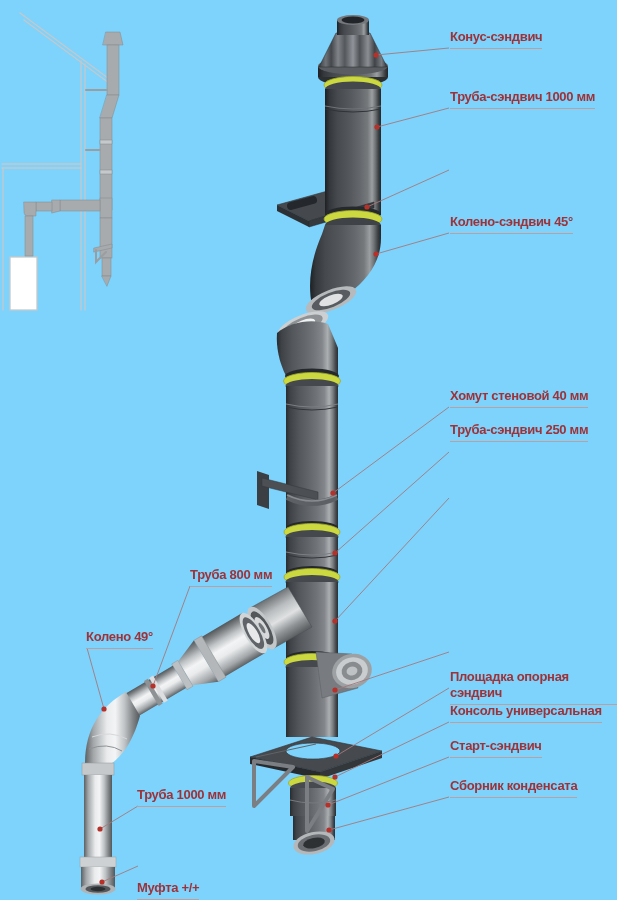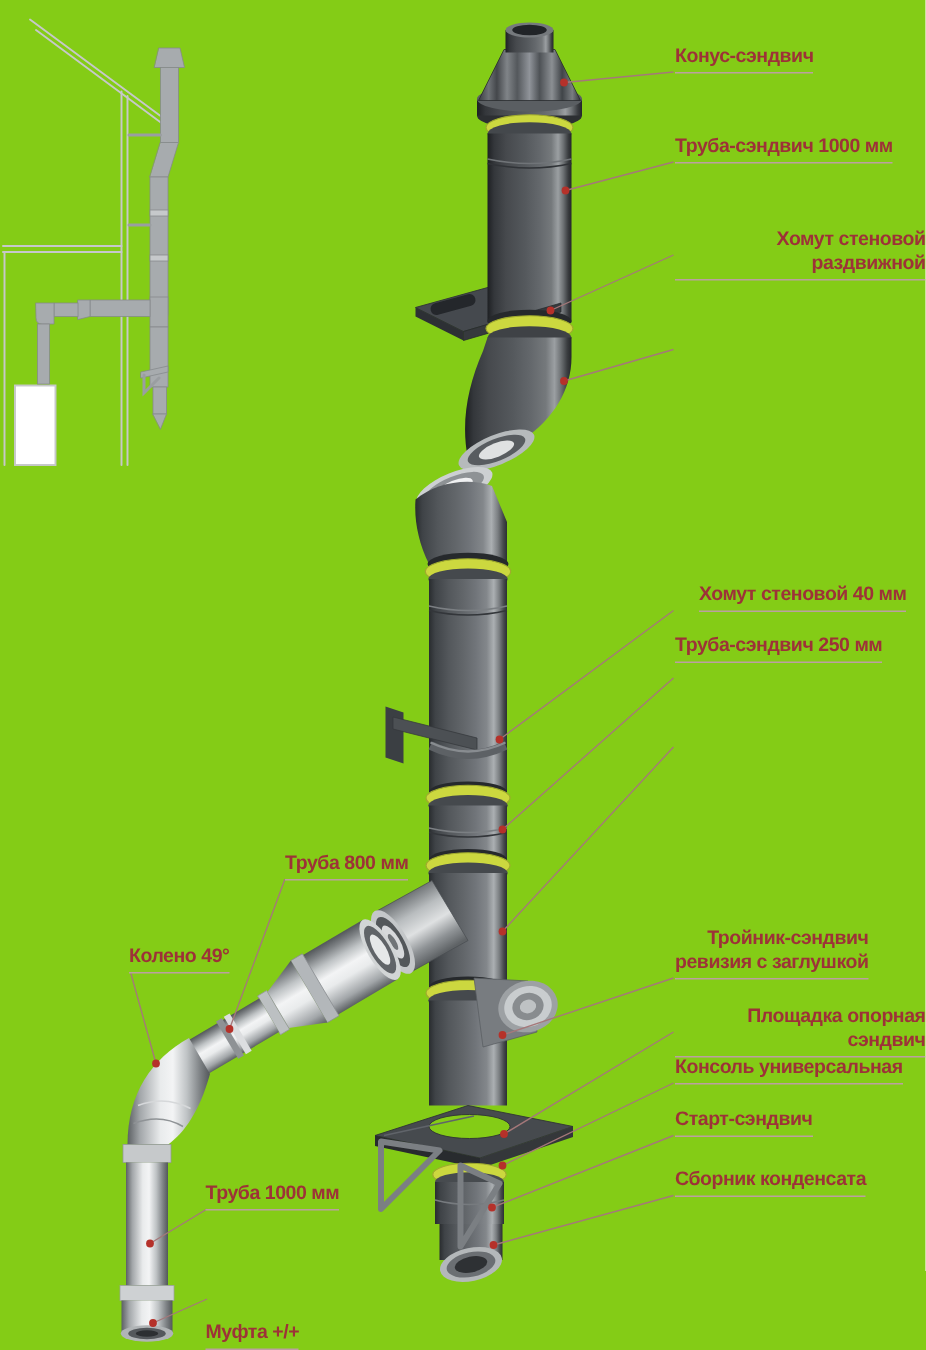--- a/index.html
+++ b/index.html
@@ -1,17 +1,17 @@
 <!DOCTYPE html>
 <html><head>
 <meta charset="utf-8">
 <style>
   html,body{margin:0;padding:0;background:#fff;}
-  .stage{position:relative;width:617px;height:900px;background:#84cc16;overflow:hidden;
-         font-family:"Liberation Sans",sans-serif;text-align:right;}
+  .stage{position:relative;width:617px;height:900px;background:#7dd3fc;overflow:hidden;
+         font-family:"Liberation Sans",sans-serif;}
   .stage svg{position:absolute;left:0;top:0;}
   .lbl{position:absolute;font-weight:bold;font-size:13px;line-height:16px;letter-spacing:-0.3px;
        color:#9d3238;border-bottom:1px solid #bc9fa1;padding-bottom:3px;
        white-space:pre-line;display:inline-block;}
 </style>
 </head>
 <body>
 
 <div class="stage">
 
@@ -322,25 +322,23 @@
         <circle cx="329" cy="830" r="2.6"></circle>
     <circle cx="153" cy="686" r="2.6"></circle>
         <circle cx="104" cy="709" r="2.6"></circle>
     <circle cx="100" cy="829" r="2.6"></circle>
         <circle cx="102" cy="882" r="2.6"></circle>
   </g>
 </svg>
 
   <span class="lbl" style="left:450px;top:29px">Конус-сэндвич</span>
   <span class="lbl" style="left:450px;top:89px">Труба-сэндвич 1000 мм</span>
-  <span class="lbl" style="left:450px;top:151px">Хомут стеновой раздвижной</span>
-  <span class="lbl" style="left:466px;top:388px">Хомут стеновой 40 мм</span>
+  <span class="lbl" style="left:450px;top:214px">Колено-сэндвич 45°</span>
+  <span class="lbl" style="left:450px;top:388px">Хомут стеновой 40 мм</span>
   <span class="lbl" style="left:450px;top:422px">Труба-сэндвич 250 мм</span>
-  <span class="lbl" style="left:450px;top:617px">Тройник-сэндвич
-ревизия с заглушкой</span>
   <span class="lbl" style="left:450px;top:703px">Консоль универсальная</span>
   <span class="lbl" style="left:450px;top:669px">Площадка опорная сэндвич</span>
   <span class="lbl" style="left:450px;top:738px">Старт-сэндвич</span>
   <span class="lbl" style="left:450px;top:778px">Сборник конденсата</span>
 
   <span class="lbl" style="left:190px;top:567px">Труба 800 мм</span>
   <span class="lbl" style="left:86px;top:629px">Колено 49°</span>
   <span class="lbl" style="left:137px;top:787px">Труба 1000 мм</span>
   <span class="lbl" style="left:137px;top:880px">Муфта +/+</span>
 

